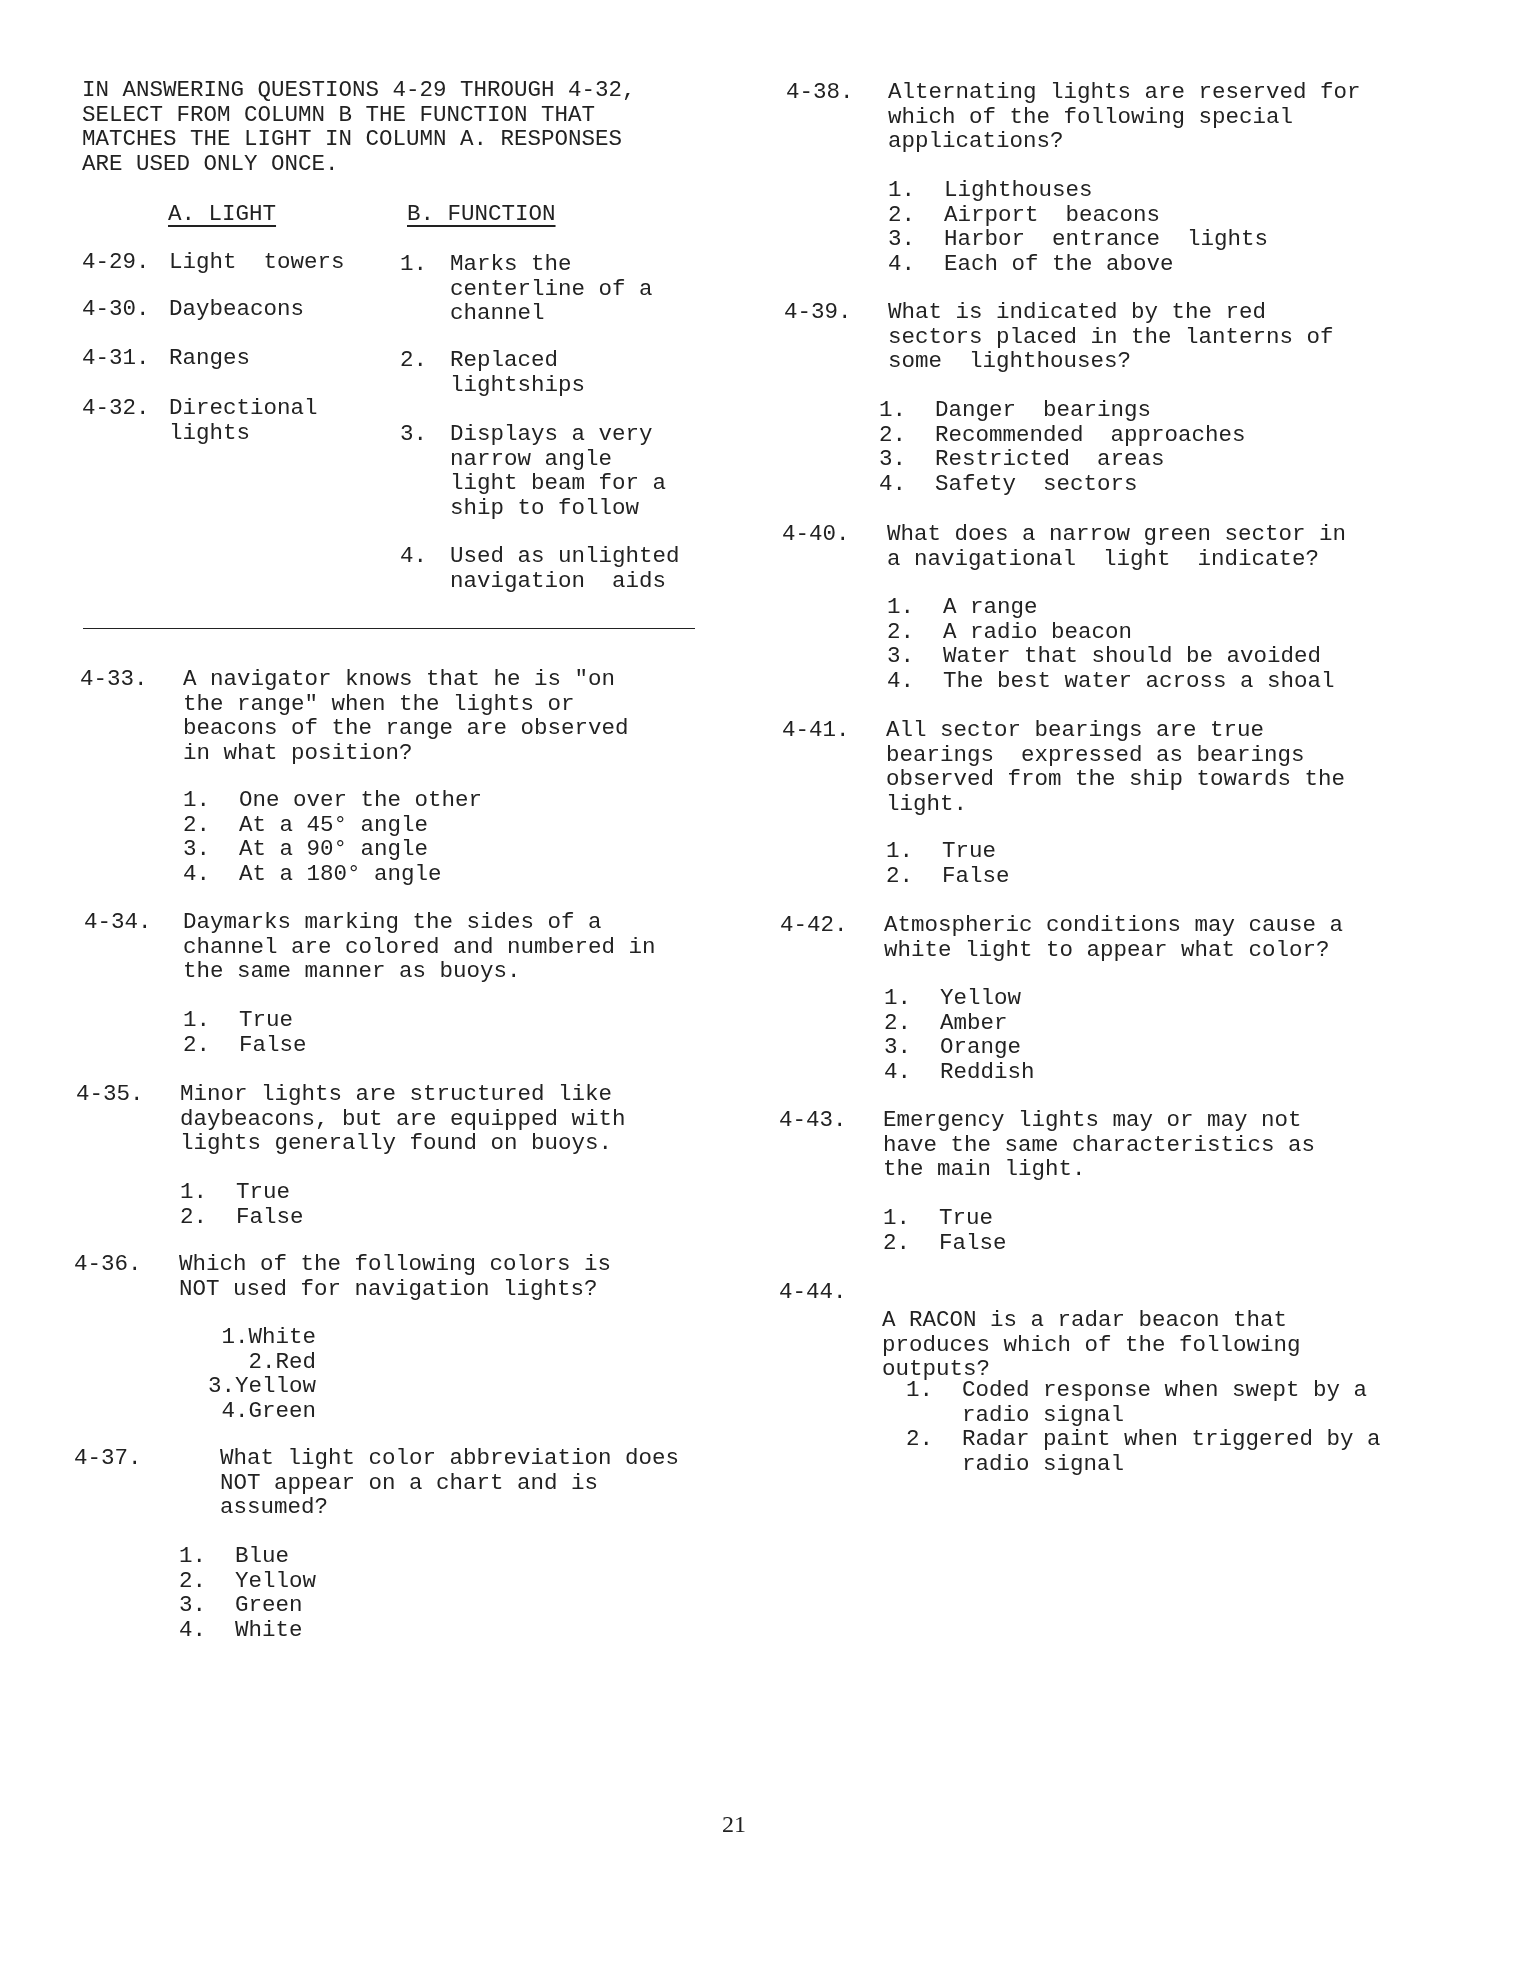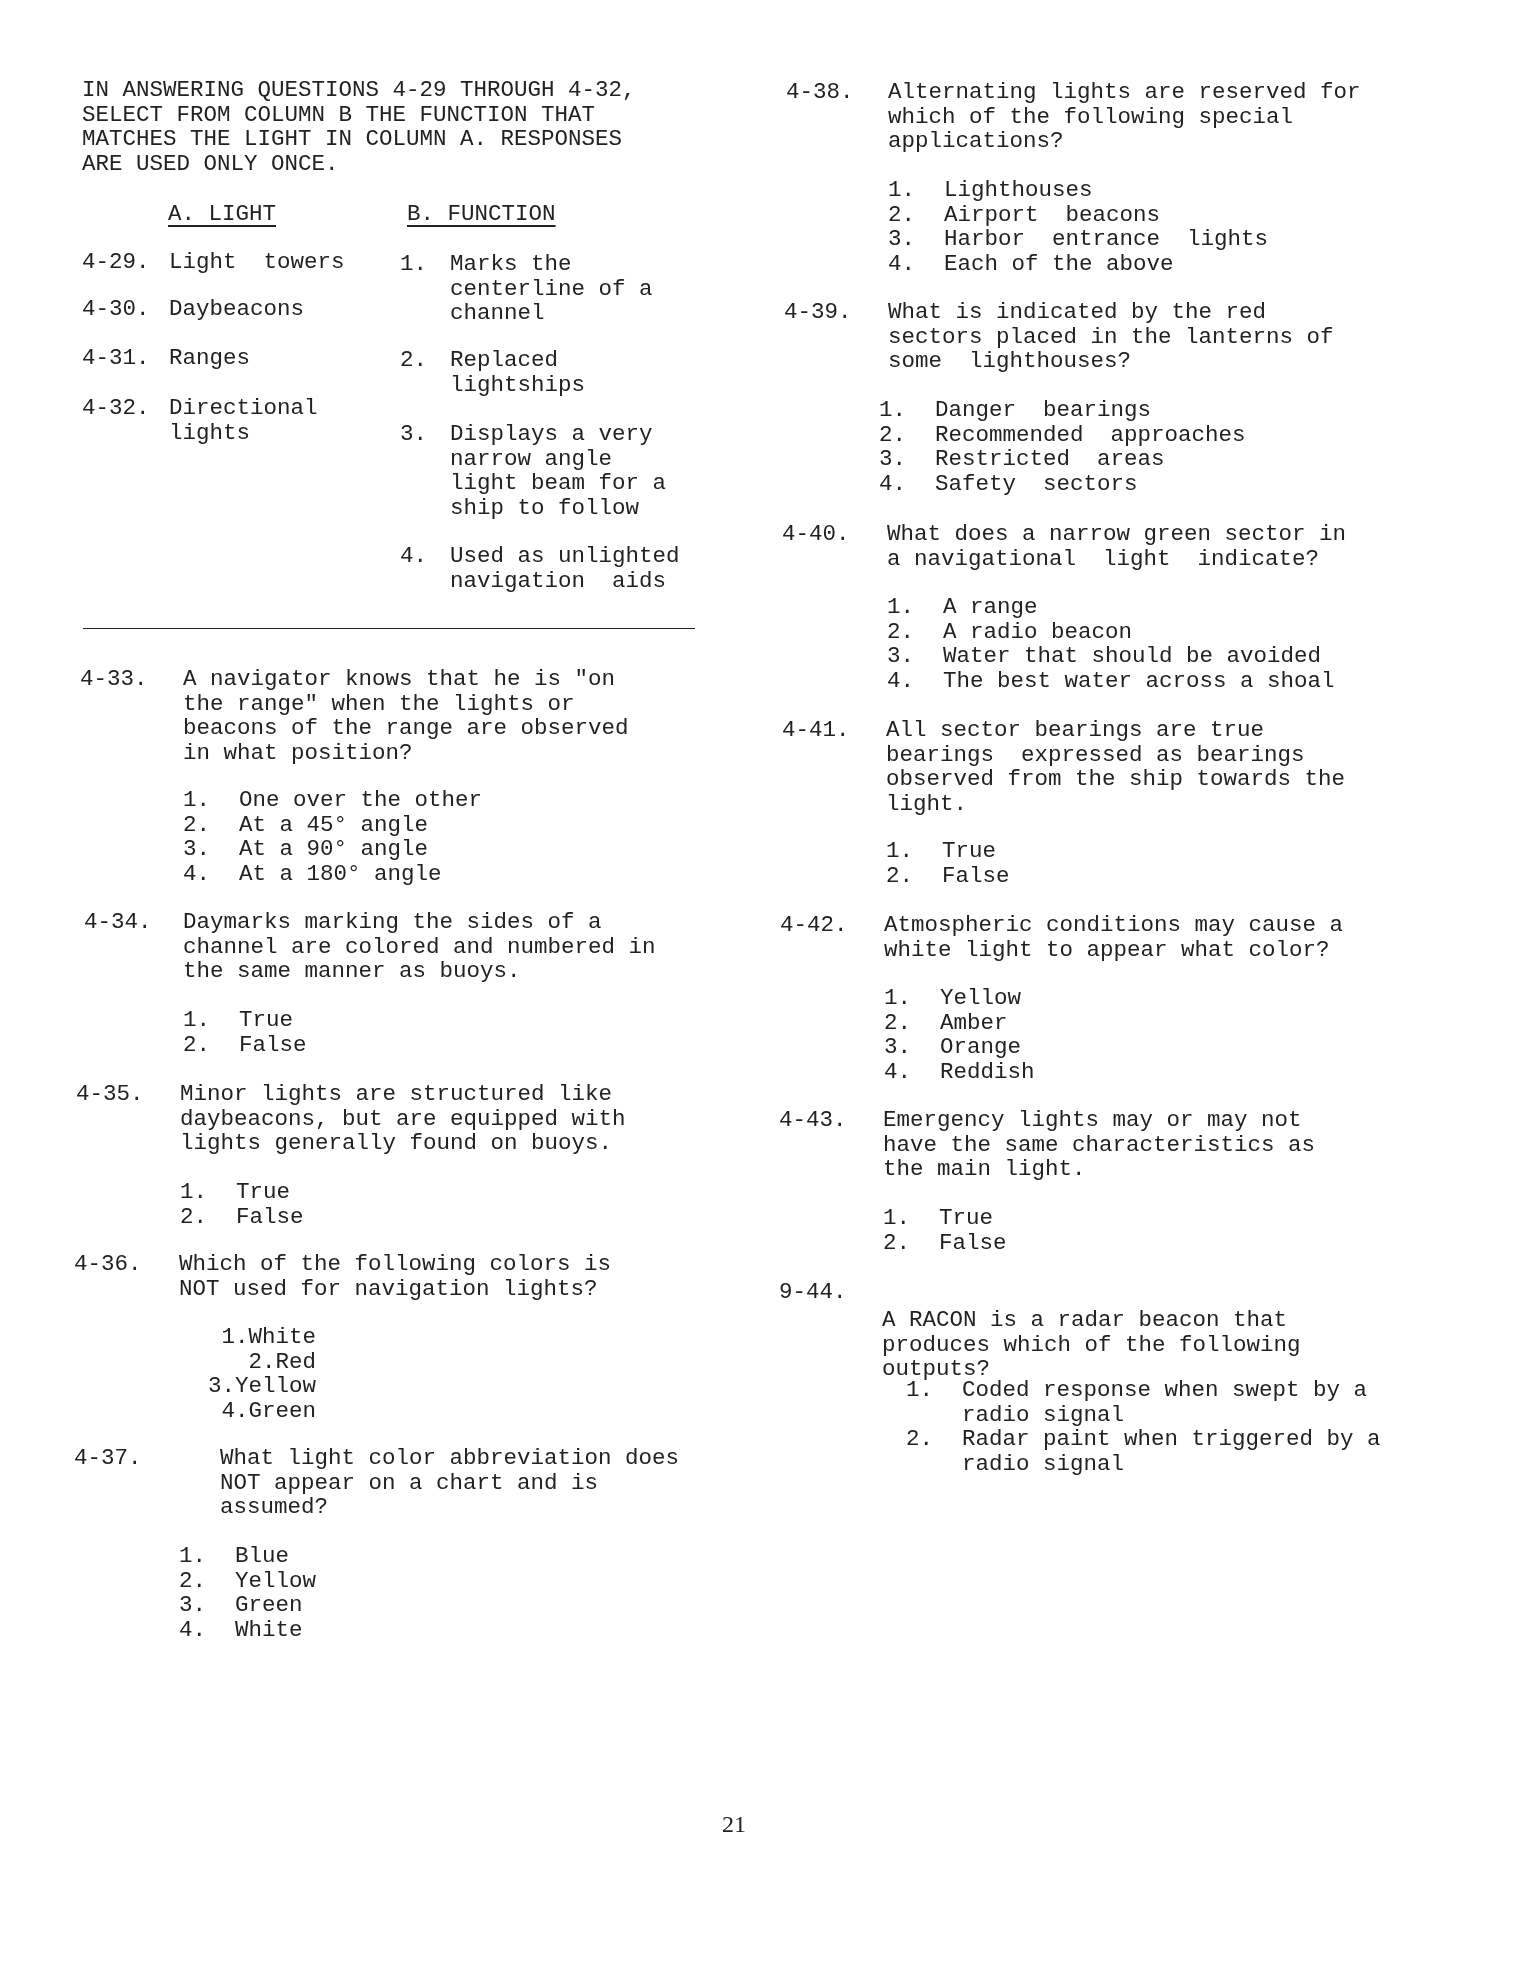--- a/index.html
+++ b/index.html
@@ -202,21 +202,21 @@
   <span class="qtext" style="left:104px;">Emergency lights may or may not
 have the same characteristics as
 the main light.</span>
   <div class="opts" style="left:104px; top:98px;">
     <div class="opt"><span class="onum">1.</span><span class="otext">True</span></div>
     <div class="opt"><span class="onum">2.</span><span class="otext">False</span></div>
   </div>
 </div>
 
 <div class="q" style="left:779px; top:1280px;">
-  <span class="qnum">9-44.</span>
+  <span class="qnum">4-44.</span>
   <span class="qtext" style="left:103px;margin-top:28px;">A RACON is a radar beacon that
 produces which of the following
 outputs?</span>
   <div class="opts" style="left:103px; top:98px;margin-left:24px;">
     <div class="opt"><span class="onum">1.</span><span class="otext">Coded response when swept by a
 radio signal</span></div>
     <div class="opt"><span class="onum">2.</span><span class="otext">Radar paint when triggered by a
 radio signal</span></div>
   </div>
 </div>

